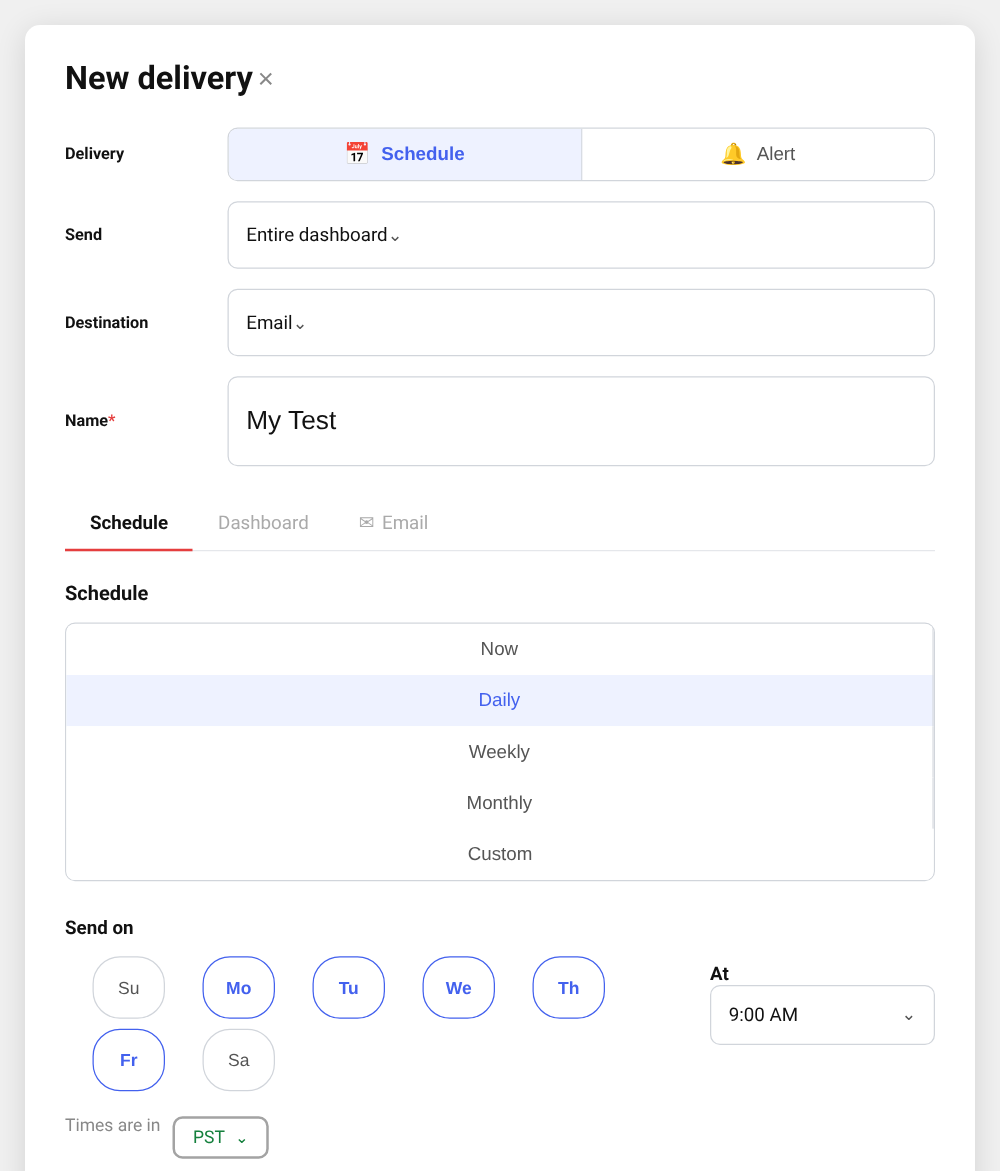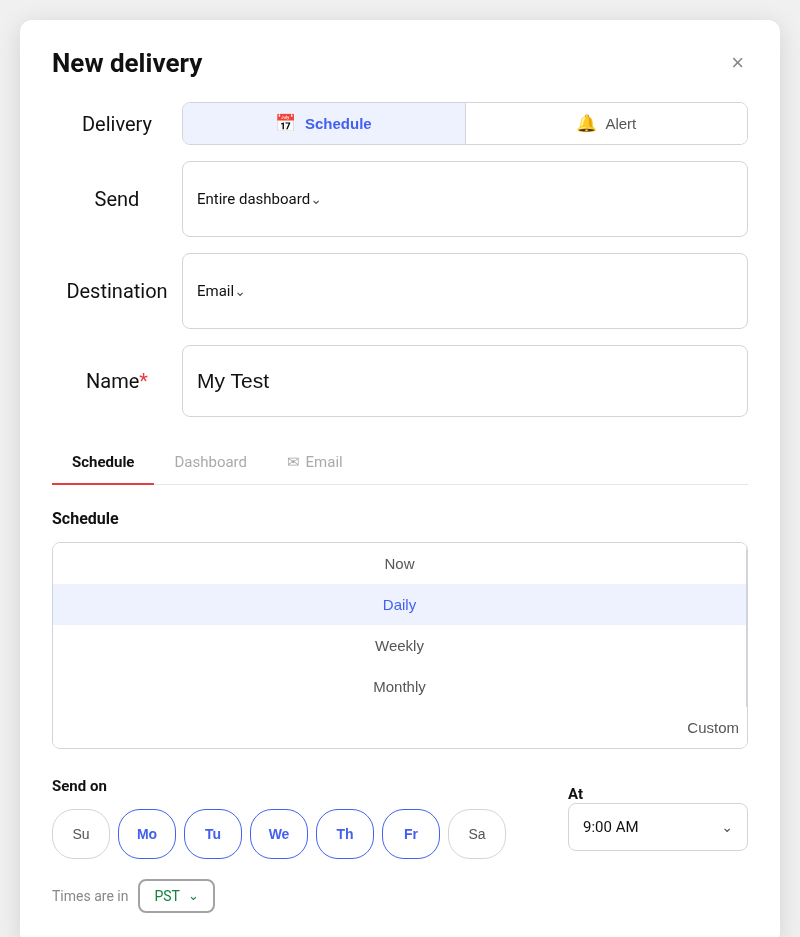--- a/index.html
+++ b/index.html
@@ -15,24 +15,22 @@
     .modal {
       background: #fff;
       border-radius: 12px;
       width: 780px;
       padding: 28px 32px 32px 32px;
       box-shadow: 0 4px 24px rgba(0,0,0,0.12);
       position: relative;
     }
     .modal-header {
       display: flex;
-      justify-content: space-between;
       align-items: center;
       margin-bottom: 24px;
-      gap: 12px;
     }
     .modal-title {
       font-size: 26px;
       font-weight: 700;
       color: #111;
     }
     .close-btn {
       background: none;
       border: none;
       cursor: pointer;
@@ -40,26 +38,25 @@
       color: #888;
       padding: 4px;
       line-height: 1;
     }
     .form-row {
       display: flex;
       align-items: center;
       margin-bottom: 16px;
     }
     .form-label {
-      font-size: 20px;
-      font-weight: 400;
+      font-size: 13px;
+      font-weight: 700;
       color: #111;
       width: 130px;
       flex-shrink: 0;
-      text-align: center;
     }
     .form-label .required {
       color: #e53e3e;
     }
     .delivery-toggle {
       display: flex;
       flex: 1;
       border: 1.5px solid #d1d5db;
       border-radius: 8px;
       overflow: hidden;
@@ -85,21 +82,21 @@
     .toggle-btn:first-child {
       border-right: 1.5px solid #d1d5db;
     }
     .select-field {
       flex: 1;
       display: flex;
       align-items: center;
       justify-content: flex-start;
       border: 1.5px solid #d1d5db;
       border-radius: 8px;
-      padding: 28px 14px;
+      padding: 17px 14px;
       font-size: 15px;
       color: #111;
       cursor: pointer;
       background: #fff;
     }
     .select-chevron {
       font-size: 14px;
       color: #555;
     }
     .text-input {
@@ -154,21 +151,20 @@
       text-align: center;
       font-size: 15px;
       color: #555;
       cursor: pointer;
       background: #fff;
       border: none;
       border-right: 1.5px solid #d1d5db;
     }
     .schedule-opt:last-child {
       border-right: none;
-      text-align: right;
     }
     .schedule-opt.active {
       background: #eef2ff;
       color: #4361ee;
       font-weight: 400;
     }
     .send-on-section {
       display: flex;
       align-items: center;
       gap: 32px;
@@ -202,20 +198,21 @@
       border-radius: 22px;
       border: 1.5px solid #d1d5db;
       background: #fff;
       font-size: 14px;
       color: #555;
       cursor: pointer;
       display: flex;
       align-items: center;
       justify-content: center;
       font-weight: 500;
+      margin-left: 22px;
     }
     .day-btn.active {
       border-color: #4361ee;
       color: #4361ee;
       font-weight: 700;
       background: #fff;
     }
     .time-select {
       display: flex;
       align-items: center;
@@ -224,21 +221,20 @@
       border-radius: 8px;
       padding: 14px 14px;
       font-size: 15px;
       color: #111;
       cursor: pointer;
       background: #fff;
     }
     .timezone-row {
       margin-top: 20px;
       display: flex;
-      align-items: center;
       gap: 10px;
       font-size: 14px;
       color: #888;
     }
     .timezone-select {
       display: flex;
       align-items: center;
       gap: 8px;
       border: 2px solid #a3a3a3;
       border-radius: 8px;

